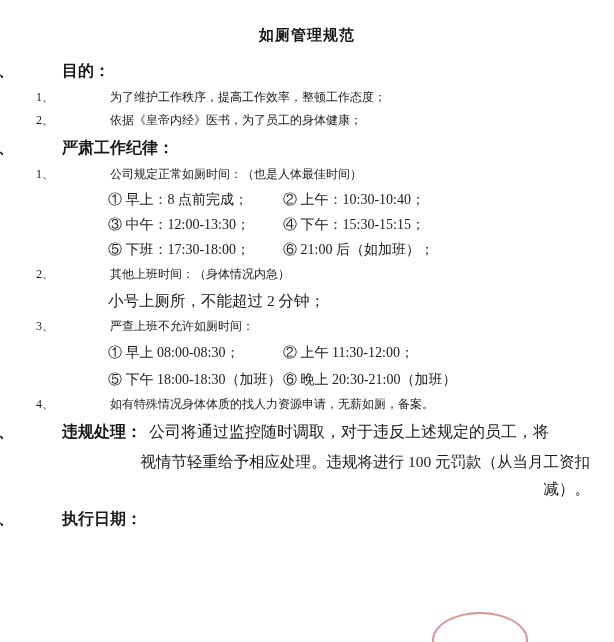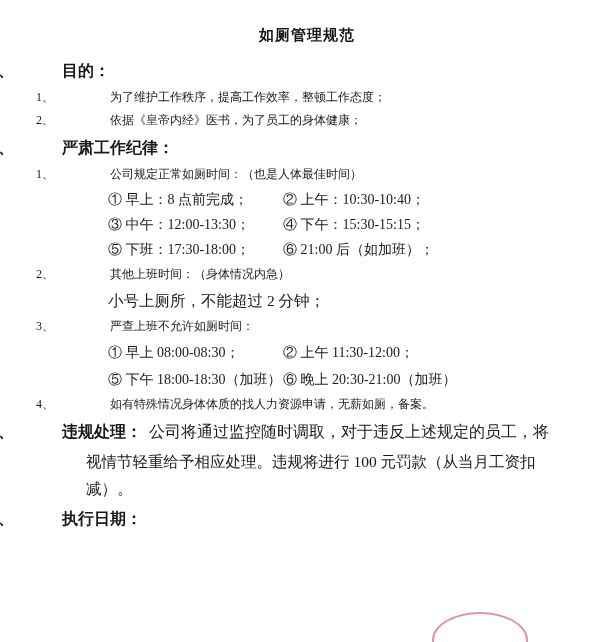--- a/index.html
+++ b/index.html
@@ -78,20 +78,21 @@
   }
   .sec-head.inline .rest {
     font-weight: normal;
     margin-left: 7px;
   }
   .cont {
     font-size: 15.5px;
     line-height: 1.62;
     margin: 2px 0;
     padding-left: 62px;
+    text-align: right;
   }
   .stamp {
     position: absolute;
     left: 432px;
     top: 612px;
     width: 96px;
     height: 56px;
     border-radius: 50%;
     border: 2px solid #d05a63;
     opacity: 0.65;

